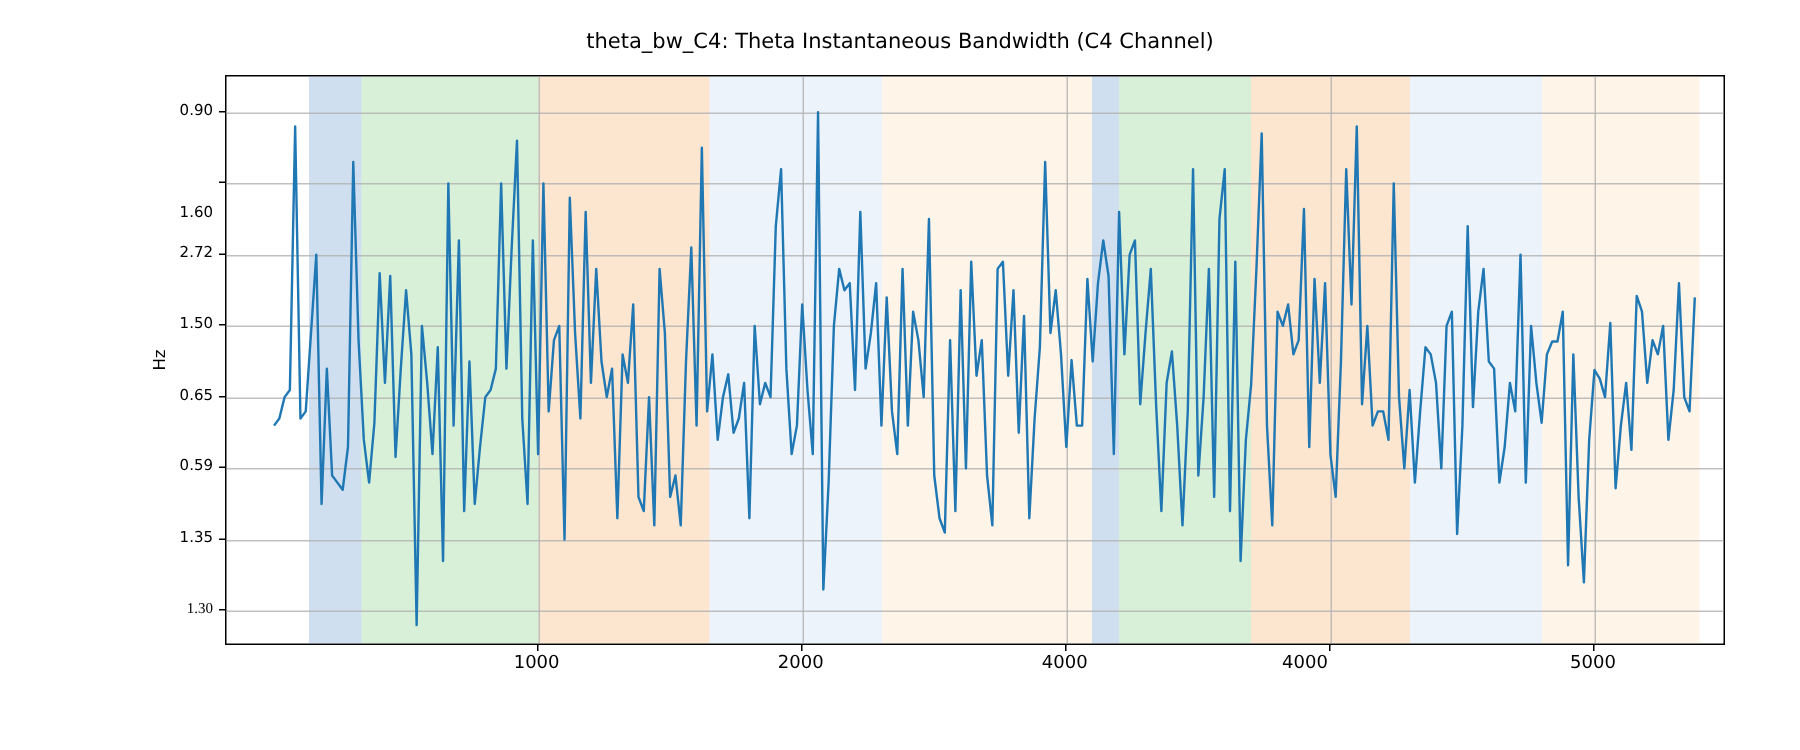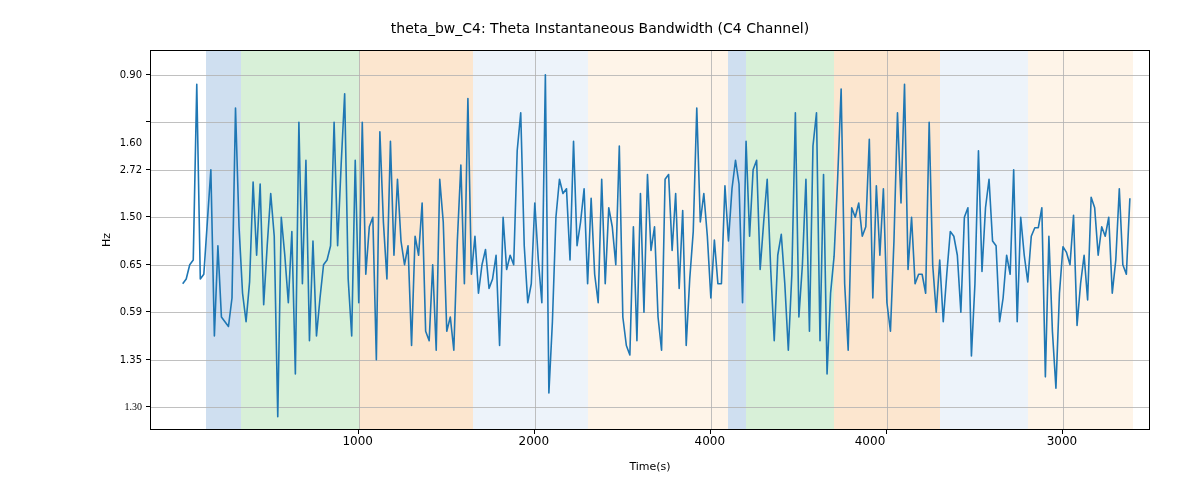--- a/index.html
+++ b/index.html
@@ -152,33 +152,32 @@
       <div class="grid-v" style="left: 207.746px;"></div>
       <div class="grid-v" style="left: 383.803px;"></div>
       <div class="grid-v" style="left: 559.859px;"></div>
       <div class="grid-v" style="left: 735.915px;"></div>
       <div class="grid-v" style="left: 911.972px;"></div>
       <svg class="series" id="series-svg" viewBox="0 0 1000 380" preserveAspectRatio="none">
         <polyline points="31.69,232.75 35.21,228.00 38.73,213.75 42.25,209.00 45.77,33.25 49.30,228.00 52.82,223.25 56.34,171.00 59.86,118.75 63.38,285.00 66.90,194.75 70.42,266.00 73.94,270.75 77.46,275.50 80.99,247.00 84.51,57.00 88.03,175.75 91.55,242.25 95.07,270.75 98.59,230.85 102.11,131.10 105.63,204.25 109.15,133.00 112.68,253.65 116.20,194.75 119.72,142.50 123.24,185.25 126.76,365.75 130.28,166.25 133.80,204.25 137.32,251.75 140.85,180.50 144.37,323.00 147.89,71.25 151.41,232.75 154.93,109.25 158.45,289.75 161.97,190.00 165.49,285.00 169.01,247.00 172.54,213.75 176.06,209.00 179.58,194.75 183.10,71.25 186.62,194.75 190.14,114.00 193.66,42.75 197.18,228.00 200.70,285.00 204.23,109.25 207.75,251.75 211.27,71.25 214.79,223.25 218.31,175.75 221.83,166.25 225.35,308.75 228.87,80.75 232.39,171.00 235.92,228.00 239.44,90.25 242.96,204.25 246.48,128.25 250.00,190.00 253.52,213.75 257.04,194.75 260.56,294.50 264.08,185.25 267.61,204.25 271.13,152.00 274.65,280.25 278.17,289.75 281.69,213.75 285.21,299.25 288.73,128.25 292.25,171.00 295.77,280.25 299.30,266.00 302.82,299.25 306.34,190.00 309.86,114.00 313.38,232.75 316.90,47.50 320.42,223.25 323.94,185.25 327.46,242.25 330.99,213.75 334.51,198.55 338.03,237.50 341.55,228.00 345.07,204.25 348.59,294.50 352.11,166.25 355.63,218.50 359.15,204.25 362.68,213.75 366.20,99.75 369.72,61.75 373.24,194.75 376.76,251.75 380.28,232.75 383.80,152.00 387.32,209.00 390.85,251.75 394.37,23.75 397.89,342.00 401.41,270.75 404.93,166.25 408.45,128.25 411.97,142.50 415.49,137.75 419.01,209.00 422.54,90.25 426.06,194.75 429.58,171.00 433.10,137.75 436.62,232.75 440.14,147.25 443.66,223.25 447.18,251.75 450.70,128.25 454.23,232.75 457.75,156.75 461.27,175.75 464.79,213.75 468.31,95.00 471.83,266.00 475.35,294.50 478.87,304.00 482.39,175.75 485.92,289.75 489.44,142.50 492.96,261.25 496.48,123.50 500.00,199.50 503.52,175.75 507.04,266.00 510.56,299.25 514.08,128.25 517.61,123.50 521.13,199.50 524.65,142.50 528.17,237.50 531.69,159.60 535.21,294.50 538.73,228.00 542.25,180.50 545.77,57.00 549.30,171.00 552.82,142.50 556.34,185.25 559.86,247.00 563.38,189.05 566.90,232.75 570.42,232.75 573.94,134.90 577.46,190.00 580.99,137.75 584.51,109.25 588.03,133.00 591.55,251.75 595.07,90.25 598.59,185.25 602.11,118.75 605.63,109.25 609.15,218.50 612.68,171.00 616.20,128.25 619.72,218.50 623.24,289.75 626.76,204.25 630.28,183.35 633.80,232.75 637.32,299.25 640.85,223.25 644.37,61.75 647.89,266.00 651.41,213.75 654.93,128.25 658.45,280.25 661.97,95.00 665.49,61.75 669.01,289.75 672.54,123.50 676.06,323.00 679.58,242.25 683.10,205.20 686.62,128.25 690.14,38.00 693.66,232.75 697.18,299.25 700.70,156.75 704.23,166.25 707.75,152.00 711.27,185.25 714.79,175.75 718.31,88.35 721.83,247.00 725.35,134.90 728.87,204.25 732.39,137.75 735.92,251.75 739.44,280.25 742.96,190.00 746.48,61.75 750.00,152.00 753.52,33.25 757.04,218.50 760.56,166.25 764.08,232.75 767.61,223.25 771.13,223.25 774.65,242.25 778.17,71.25 781.69,213.75 785.21,261.25 788.73,209.00 792.25,270.75 795.77,223.25 799.30,180.50 802.82,185.25 806.34,204.25 809.86,261.25 813.38,166.25 816.90,156.75 820.42,304.95 823.94,232.75 827.46,99.75 830.99,220.40 834.51,156.75 838.03,128.25 841.55,190.00 845.07,194.75 848.59,270.75 852.11,247.00 855.63,204.25 859.15,223.25 862.68,118.75 866.20,270.75 869.72,166.25 873.24,204.25 876.76,230.85 880.28,185.25 883.80,176.70 887.32,176.70 890.85,156.75 894.37,325.85 897.89,185.25 901.41,280.25 904.93,337.25 908.45,242.25 911.97,195.70 915.49,201.40 919.01,213.75 922.54,164.35 926.06,274.55 929.58,232.75 933.10,204.25 936.62,248.90 940.14,146.30 943.66,156.75 947.18,204.25 950.70,175.75 954.23,185.25 957.75,166.25 961.27,242.25 964.79,209.00 968.31,137.75 971.83,213.75 975.35,223.25 978.87,147.25" style="stroke: rgb(31, 119, 180);"></polyline>
       </svg>
   </div>
 
-  <div class="xlabel">Time(s)</div>
 
   <div id="ticks-container">
       <div class="tick-mark-x" style="left: 357.746px;"></div>
       <div class="tick-x" style="left: 357.746px;">1000</div>
       <div class="tick-mark-x" style="left: 533.803px;"></div>
       <div class="tick-x" style="left: 533.803px;">2000</div>
       <div class="tick-mark-x" style="left: 709.859px;"></div>
       <div class="tick-x" style="left: 709.859px;">4000</div>
       <div class="tick-mark-x" style="left: 885.915px;"></div>
       <div class="tick-x" style="left: 870px;">4000</div>
       <div class="tick-mark-x" style="left: 1061.97px;"></div>
-      <div class="tick-x" style="left: 1061.97px;">3000</div>
+      <div class="tick-x" style="left: 1061.97px;">5000</div>
       <div class="tick-mark-y" style="top: 406.25px;"></div>
       <div class="tick-y" style="top: 406.25px; font-family: Liberation Serif, serif;">1.30</div>
       <div class="tick-mark-y" style="top: 358.75px;"></div>
       <div class="tick-y" style="top: 359px;">1.35</div>
       <div class="tick-mark-y" style="top: 311.25px;"></div>
       <div class="tick-y" style="top: 311.25px;">0.59</div>
       <div class="tick-mark-y" style="top: 263.75px;"></div>
       <div class="tick-y" style="top: 263.75px;">0.65</div>
       <div class="tick-mark-y" style="top: 216.25px;"></div>
       <div class="tick-y" style="top: 216.25px;">1.50</div>

